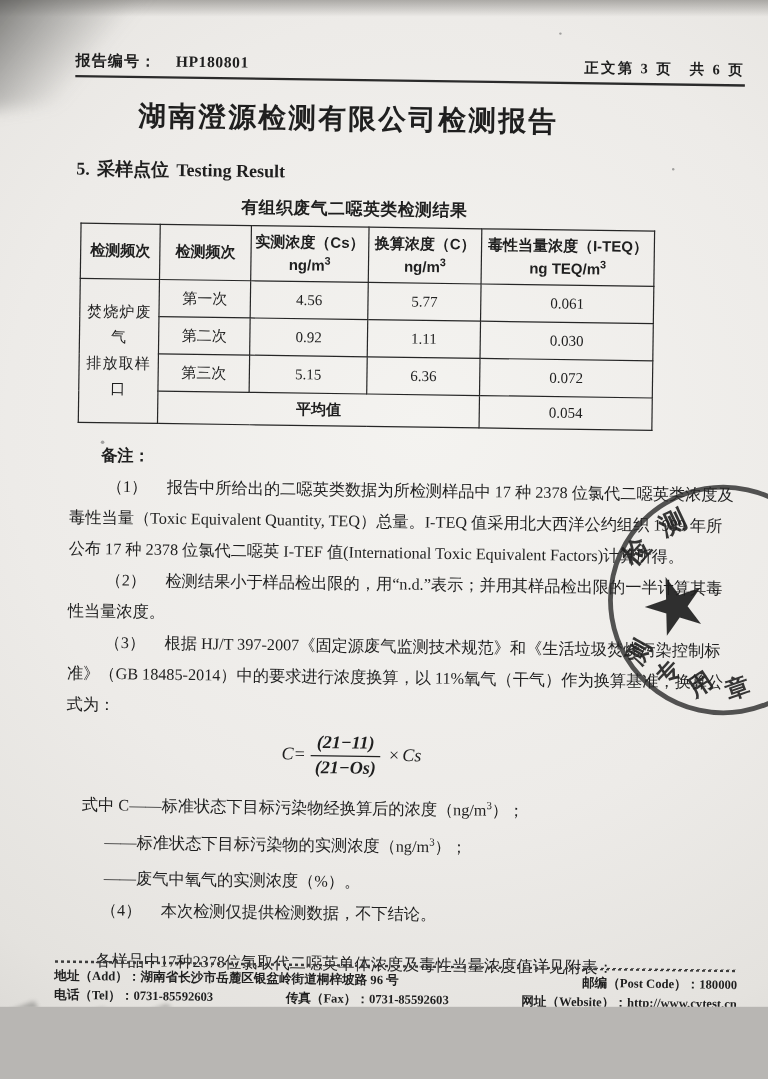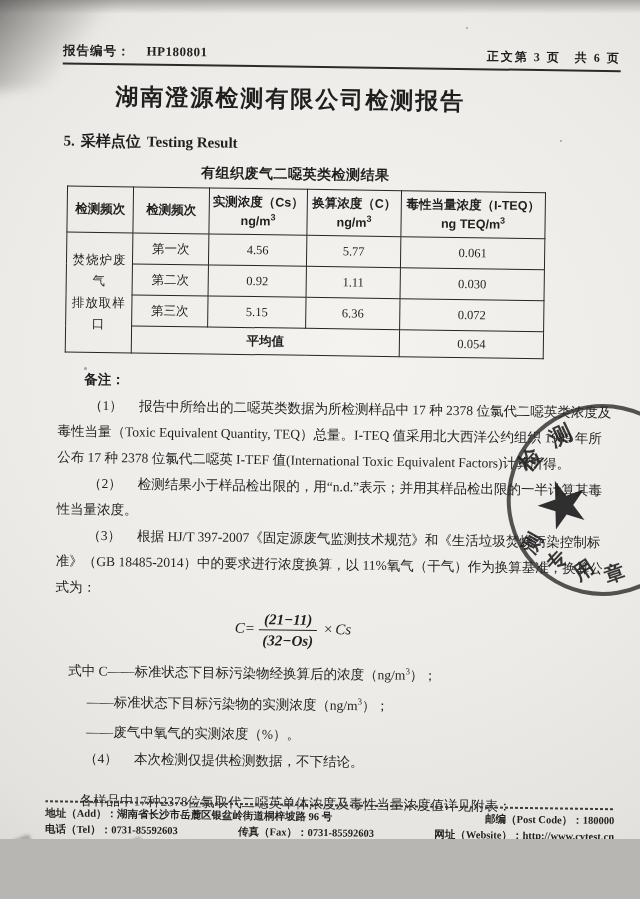--- a/index.html
+++ b/index.html
@@ -172,21 +172,21 @@
     </table>
 
     <div class="body-text">
       <div class="notes-label">备注：</div>
 
       <p><span class="note-no">（1）</span><span>报告中所给出的二噁英类数据为所检测样品中 17 种 2378 位氯代二噁英类浓度及毒性当量（Toxic Equivalent Quantity, TEQ）总量。I-TEQ 值采用北大西洋公约组织 1989 年所公布 17 种 2378 位氯代二噁英 I-TEF 值(International Toxic Equivalent Factors)计算所得。</span></p>
       <p><span class="note-no">（2）</span><span>检测结果小于样品检出限的，用“n.d.”表示；并用其样品检出限的一半计算其毒性当量浓度。</span></p>
       <p><span class="note-no">（3）</span><span>根据 HJ/T 397-2007《固定源废气监测技术规范》和《生活垃圾焚烧污染控制标准》（GB 18485-2014）中的要求进行浓度换算，以 11%氧气（干气）作为换算基准，换算公式为：</span></p>
 
       <div class="formula">
-        <span class="f-lhs">C=</span><span class="frac"><span class="num">(21−11)</span><span class="den">(32−Os)</span></span><span class="f-times">×</span><span class="f-rhs">Cs</span>
+        <span class="f-lhs">C=</span><span class="frac"><span class="num">(21−11)</span><span class="den">(21−Os)</span></span><span class="f-times">×</span><span class="f-rhs">Cs</span>
       </div>
 
       <div class="where-line w-first"><span>式中 C</span><span>——</span><span>标准状态下目标污染物经换算后的浓度（ng/m</span><sup>3</sup><span>）；</span></div>
       <div class="where-line w-rest"><span></span><span>——</span><span>标准状态下目标污染物的实测浓度（ng/m</span><sup>3</sup><span>）；</span></div>
       <div class="where-line w-rest"><span></span><span>——</span><span>废气中氧气的实测浓度（%）。</span><sup></sup><span></span></div>
 
       <p><span class="note-no">（4）</span><span>本次检测仅提供检测数据，不下结论。</span></p>
 
       <p class="closing">各样品中17种2378位氯取代二噁英单体浓度及毒性当量浓度值详见附表：</p>
     </div>

